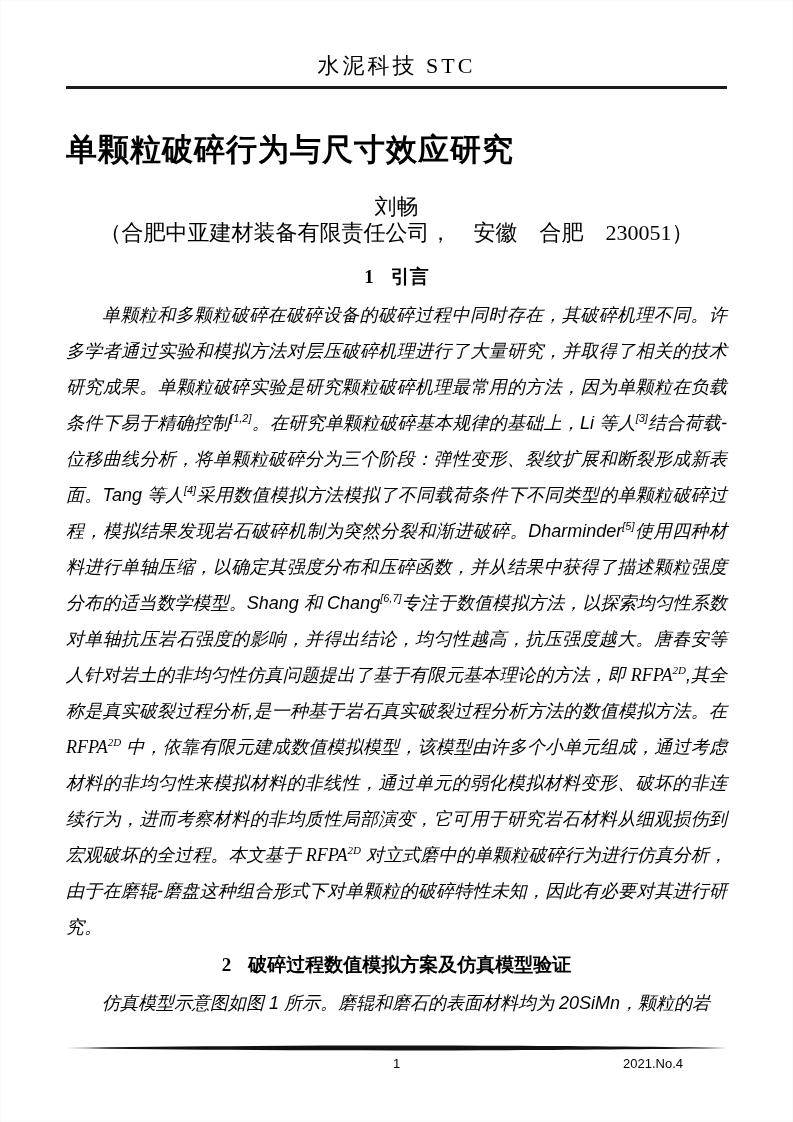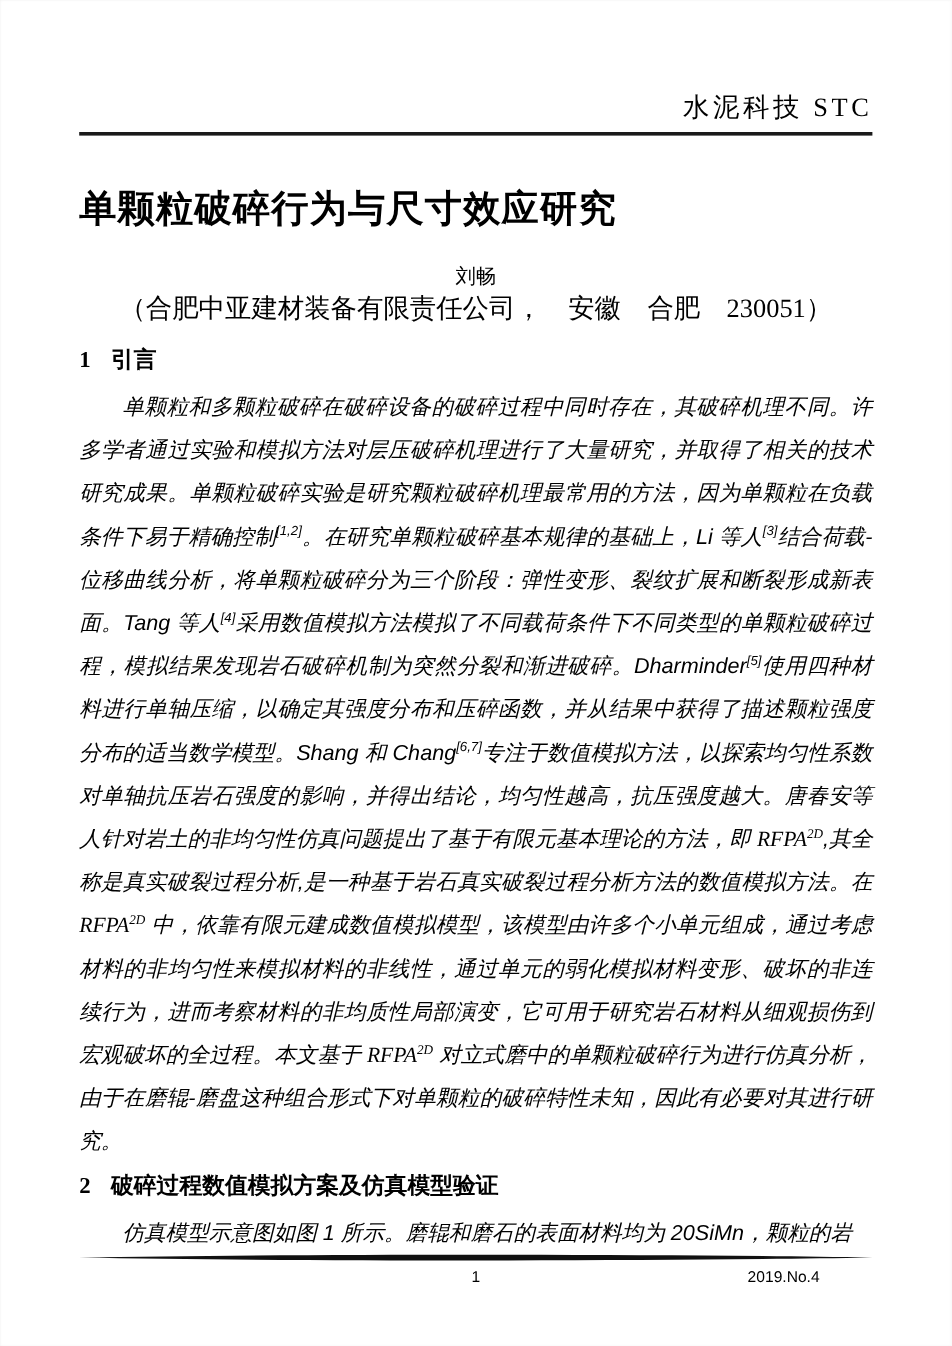--- a/index.html
+++ b/index.html
@@ -9,22 +9,22 @@
     height: 1122px;
     background: #ffffff;
     color: #000000;
     overflow: hidden;
     font-family: "Liberation Serif", serif;
     box-shadow: inset 0 0 2px rgba(0,0,0,0.08);
   }
   .content { margin: 0 66px; width: 661px; }
 
   .journal-header {
-    padding-top: 76px;
-    text-align: right;
+    padding-top: 52px;
+    text-align: center;
     font-size: 22px;
     line-height: 27px;
     letter-spacing: 3px;
     font-family: "Liberation Serif", serif;
   }
   .header-rule {
     margin-top: 7px;
     height: 3px;
     background: #1a1a1a;
   }
@@ -33,36 +33,37 @@
     margin-top: 40px;
     font-size: 31px;
     line-height: 42px;
     font-weight: 600;
     letter-spacing: 1px;
     font-family: "Liberation Sans", sans-serif;
   }
   .author {
     margin-top: 25px;
     text-align: center;
-    font-size: 17px;
+    font-size: 22px;
     line-height: 22px;
   }
   .affiliation {
     margin-top: 3px;
     text-align: center;
     font-size: 22px;
     line-height: 24px;
     white-space: pre-wrap;
   }
 
   .section-heading {
     font-size: 19px;
     line-height: 26px;
     font-weight: bold;
     font-family: "Liberation Sans", sans-serif;
+    text-align: center;
   }
   .section-heading .h-num {
     font-family: "Liberation Serif", serif;
     margin-right: 17px;
   }
   .heading-1 { margin-top: 19px; }
   .heading-2 { margin-top: 7px; }
 
   .body-para {
     margin: 7px 0 0 0;
@@ -133,16 +134,16 @@
     <p class="body-para"><span>仿真模型示意图如图 1 所示。磨辊和磨石的表面材料均为 20SiMn，颗粒的岩</span></p>
 
   </div>
 
   <div class="footer">
     <svg class="footer-rule-svg" viewBox="0 0 661 8" preserveAspectRatio="none" aria-hidden="true">
       <path d="M0,4 C180,0.8 480,0.8 661,4 C480,7.2 180,7.2 0,4 Z" fill="#111111"></path>
     </svg>
     <div class="footer-texts">
       <span class="page-number">1</span>
-      <span class="issue-label">2019.No.4</span>
+      <span class="issue-label">2021.No.4</span>
     </div>
   </div>
 </div>
 
 </body></html>

